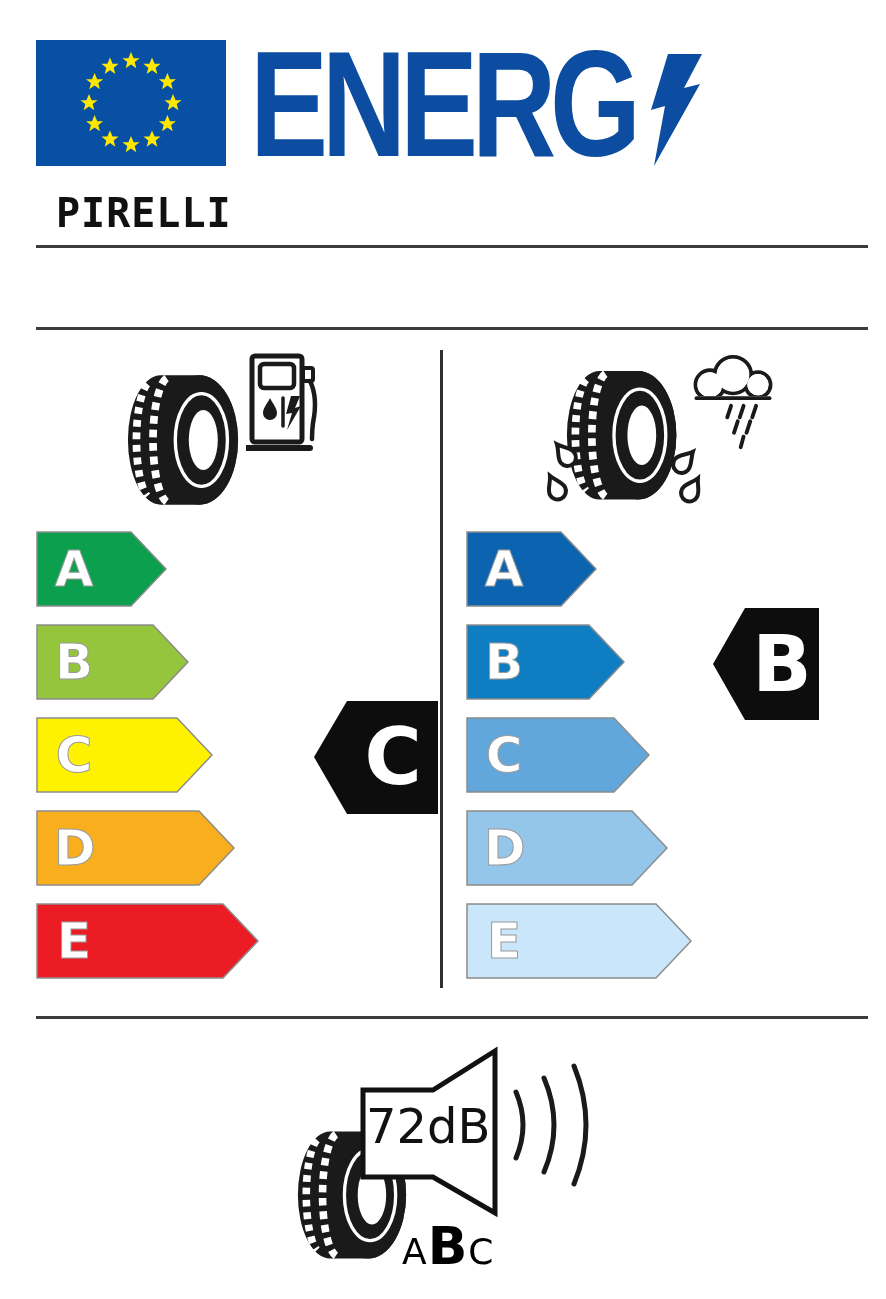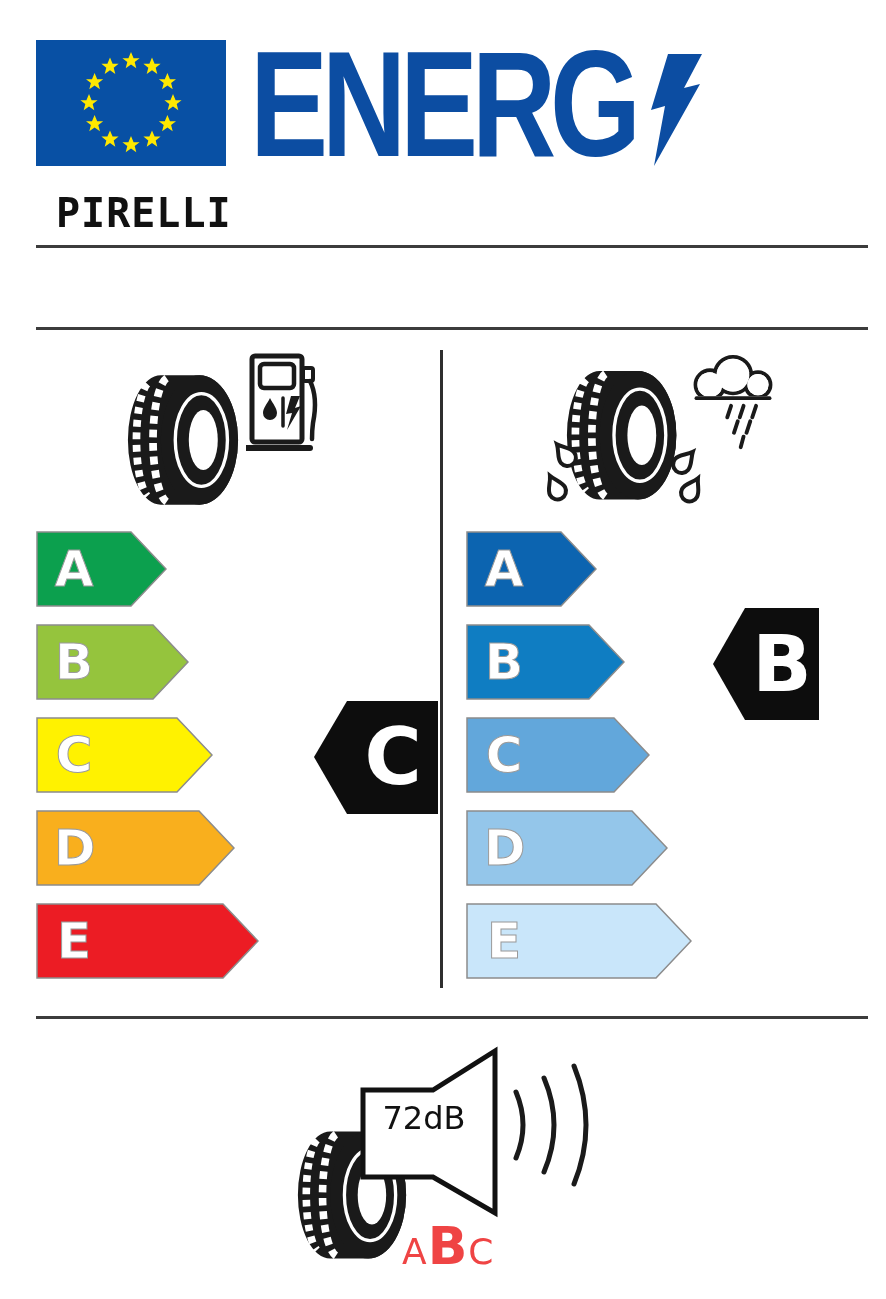--- a/index.html
+++ b/index.html
@@ -17,22 +17,22 @@
   
   .srow{height:76px;}
   .grade{position:absolute;left:18px;top:0;width:40px;height:76px;line-height:76px;
       text-align:center;font-weight:bold;font-size:50px;color:#fff;
       -webkit-text-stroke:1px #9a9a9a;}
   
   .rating-letter{position:absolute;top:0;text-align:center;font-weight:bold;
       font-size:78px;color:#fff;}
   
   #noise-db{left:366px;top:1102px;width:116px;text-align:center;
-      font-size:32px;line-height:1;color:#111;}
-  #noise-classes{left:402px;top:1216px;white-space:nowrap;color:#ef4444;}
+      font-size:48px;line-height:1;color:#111;}
+  #noise-classes{left:402px;top:1216px;white-space:nowrap;color:#000000;}
   #noise-classes .nc{font-size:36px;letter-spacing:1px;}
   #noise-classes .nc-big{font-size:52px;font-weight:bold;letter-spacing:1px;}
   .icon-stroke{stroke:#1a1a1a;fill:none;stroke-linecap:round;}
 </style>
 </head>
 <body>
 
 <div id="page">
 
   <svg width="0" height="0" style="position:absolute" aria-hidden="true">

